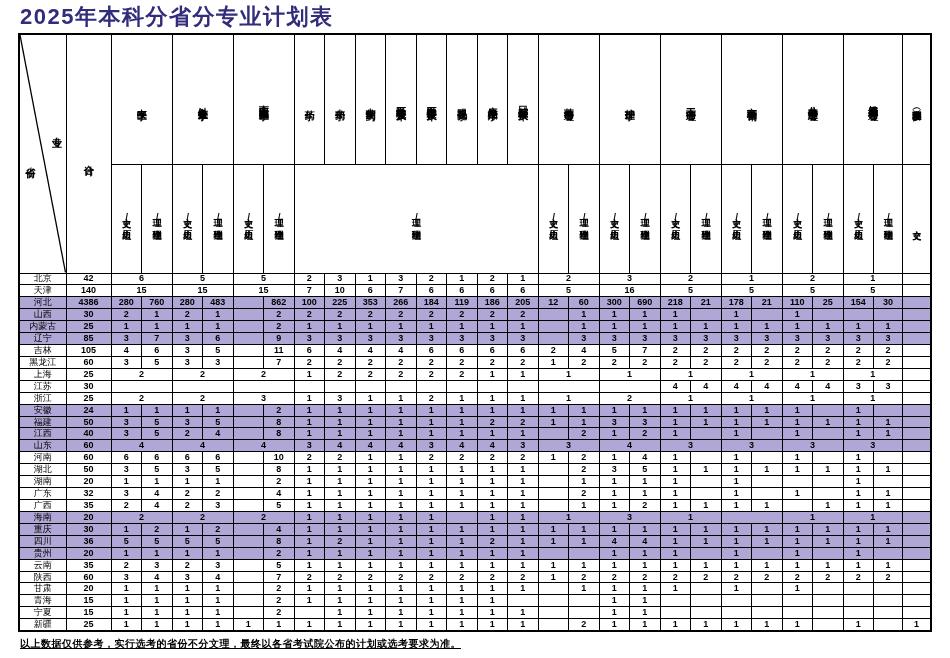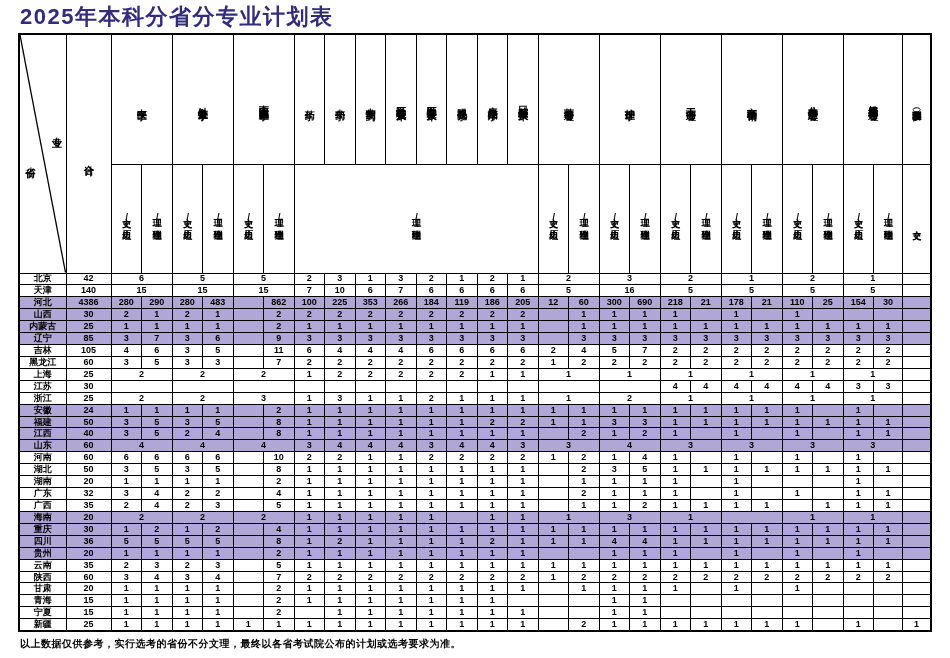--- a/index.html
+++ b/index.html
@@ -33,29 +33,29 @@
   }
   .v.sub{font-size:9px;letter-spacing:0.5px;}
   .v.tight{font-size:9px;letter-spacing:0px;}
   th.corner{position:relative;}
   svg.diag{position:absolute;left:0;top:0;width:100%;height:100%;}
   svg.diag line{stroke:#000;stroke-width:1.3;vector-effect:non-scaling-stroke;}
   .corner-zy{position:absolute;right:4px;top:94px;}
   .corner-sf{position:absolute;left:5px;top:124px;}
   tbody tr{height:11.93px;}
   tbody th.prov{
-    font-size:9px;font-weight:bold;line-height:1;padding:0 1px;
+    font-size:9px;font-weight:normal;line-height:1;padding:0 1px;
   }
   tbody td{
     font-size:9px;font-weight:bold;line-height:1;
   }
   tbody tr.shaded th,tbody tr.shaded td{background:var(--accent,#b1a7d6);}
   .footer{
     position:absolute;left:20px;top:637px;
-    font-size:10px;font-weight:bold;color:#000;letter-spacing:0.5px;
+    font-size:10px;font-weight:bold;color:#000;letter-spacing:0.5px;text-decoration:underline;
   }
 </style>
 </head>
 <body>
 
 <div class="page">
   <div class="title">2025年本科分省分专业计划表</div>
 
   <table class="plan">
     <colgroup>
@@ -182,21 +182,21 @@
           <td colspan="2">5</td>
           <td colspan="2">5</td>
           <td colspan="2">5</td>
           <td colspan="2">5</td>
           <td></td>
         </tr>
         <tr class="shaded">
           <th class="prov">河北</th>
           <td>4386</td>
           <td>280</td>
-          <td>290</td>
+          <td>760</td>
           <td>280</td>
           <td>483</td>
           <td></td>
           <td>862</td>
           <td>100</td>
           <td>225</td>
           <td>353</td>
           <td>266</td>
           <td>184</td>
           <td>119</td>

